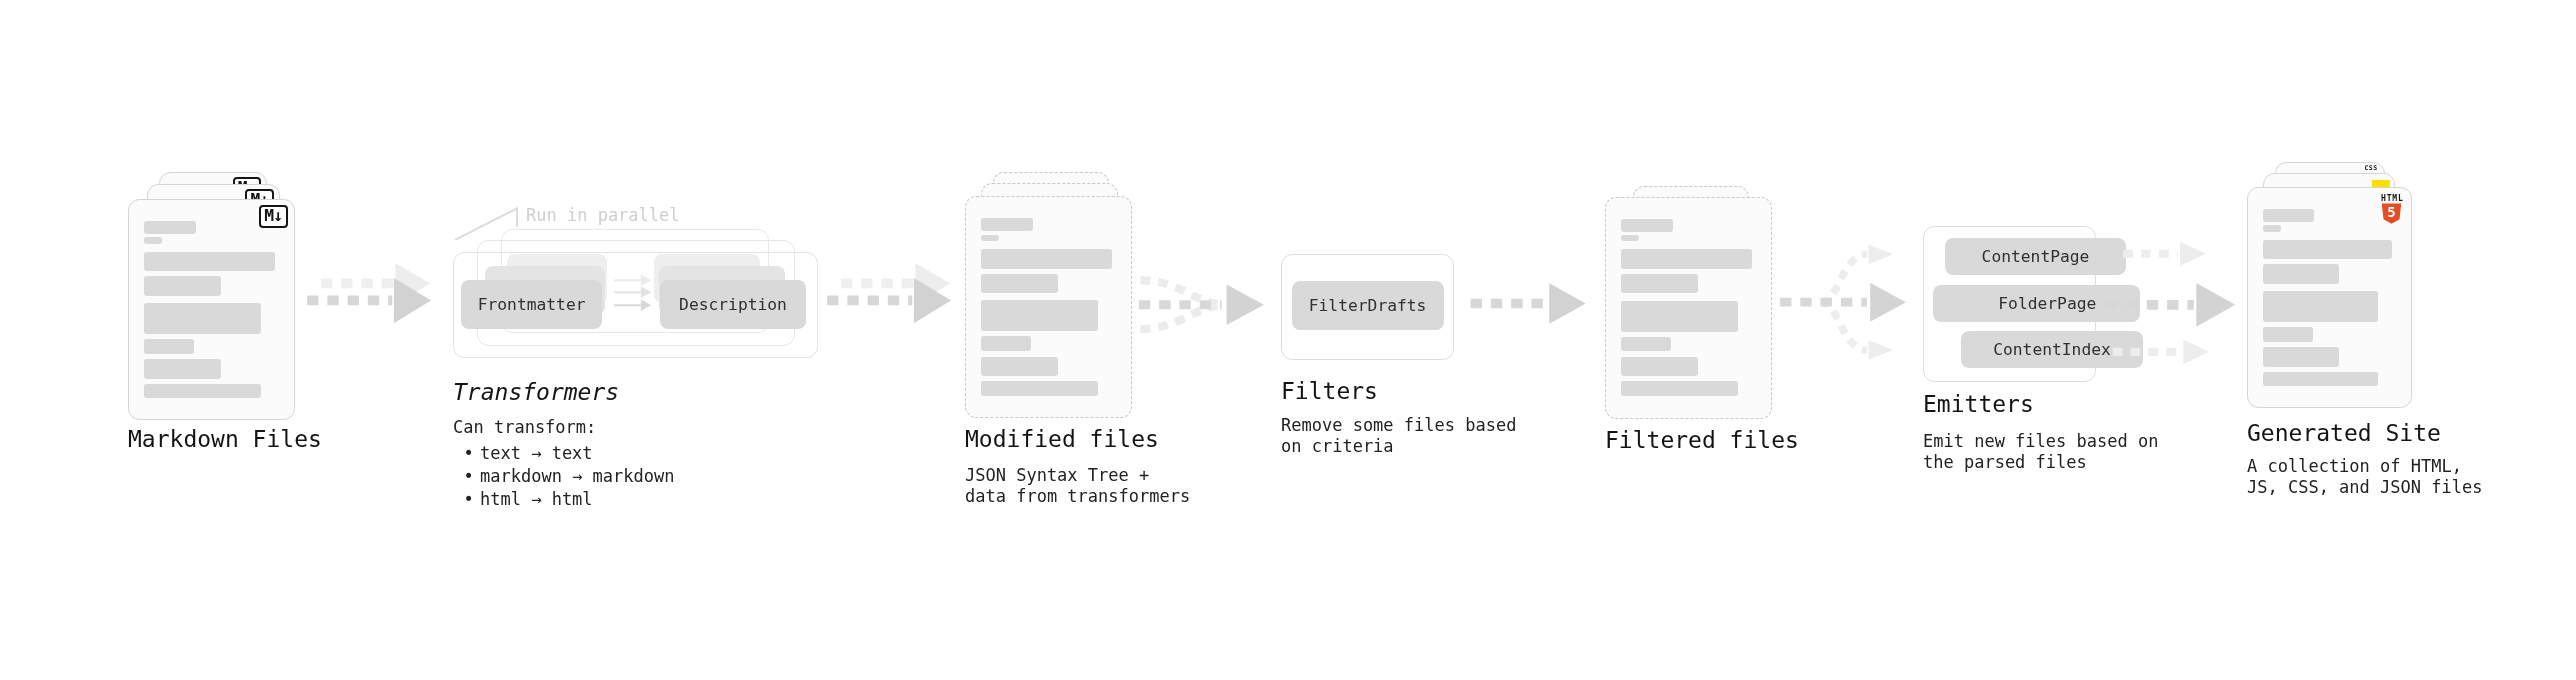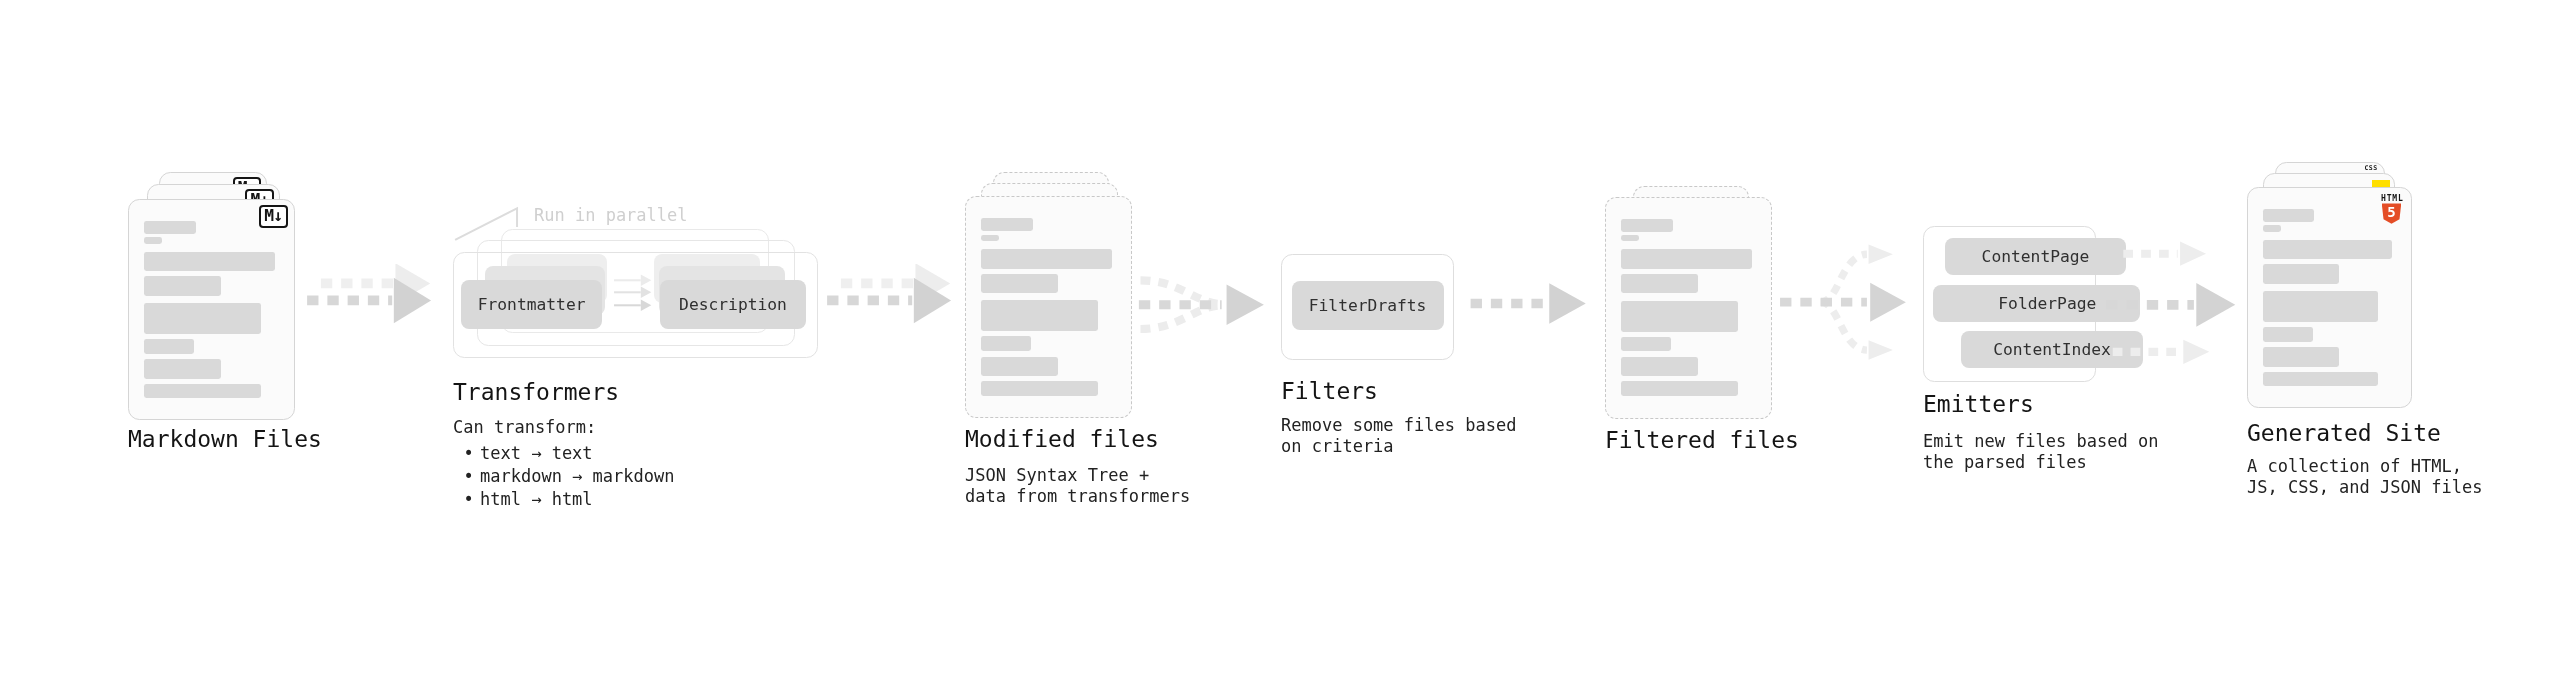--- a/index.html
+++ b/index.html
@@ -93,21 +93,21 @@
       <polygon points="100,20 143,45 100,70" fill="#ededed"></polygon>
     </g>
     <line x1="5" y1="45" x2="110" y2="45" stroke="#d7d7d7" stroke-width="12" stroke-dasharray="14 11"></line>
     <polygon points="112,17 158,45 112,73" fill="#d2d2d2"></polygon>
   </svg>
 
   <div class="abs" style="left:453px;top:203px;width:382px;height:309px;">
     <svg class="abs" style="left:0;top:3.3px;" width="75" height="37" viewBox="0 0 92 46">
       <polyline points="2,42 79,3 79,26" fill="none" stroke="#dcdcdc" stroke-width="2.5"></polyline>
     </svg>
-    <div class="note" style="left:73px;top:2.4px;margin-left:8px;">Run in parallel</div>
+    <div class="note" style="left:73px;top:2.4px;">Run in parallel</div>
 
     <div class="outline-box" style="left:48px;top:26px;width:268px;height:104px;border-color:#e9e9e9;"></div>
     <div class="outline-box" style="left:23.6px;top:37px;width:318px;height:106px;border-color:#e6e6e6;"></div>
     <div class="outline-box" style="left:0;top:49px;width:365px;height:106px;border-color:#e2e2e2;"></div>
 
     <div class="chip echo2" style="left:54px;top:51px;width:100px;height:49px;"></div>
     <div class="chip echo2" style="left:201px;top:51px;width:106px;height:49px;"></div>
     <svg class="abs" style="left:161px;top:70px;" width="39" height="14.6" viewBox="0 0 48 18">
       <line x1="0" y1="9" x2="33" y2="9" stroke="#ebebeb" stroke-width="2.5"></line>
         <polygon points="33,2 46,9 33,16" fill="#ebebeb"></polygon>
@@ -120,21 +120,21 @@
         <polygon points="33,2 46,9 33,16" fill="#e2e2e2"></polygon>
     </svg>
 
     <div class="chip" style="left:8.1px;top:77px;width:141px;height:49px;">Frontmatter</div>
     <div class="chip" style="left:207px;top:77px;width:146px;height:49px;">Description</div>
     <svg class="abs" style="left:161px;top:95px;" width="39" height="14.6" viewBox="0 0 48 18">
       <line x1="0" y1="9" x2="33" y2="9" stroke="#d8d8d8" stroke-width="2.5"></line>
         <polygon points="33,2 46,9 33,16" fill="#d8d8d8"></polygon>
     </svg>
 
-    <div class="sec-title" style="left:0;top:176px;">Transformers</div>
+    <div class="sec-title" style="left:0;top:176px;font-style:italic;">Transformers</div>
     <div class="sec-sub" style="left:0;top:213px;">
       <div class="desc-head">Can transform:</div>
       <ul class="bullets">
         <li><span class="bullet-dot">•</span><span>text → text</span></li>
         <li><span class="bullet-dot">•</span><span>markdown → markdown</span></li>
         <li><span class="bullet-dot">•</span><span>html → html</span></li>
       </ul>
     </div>
   </div>
 

